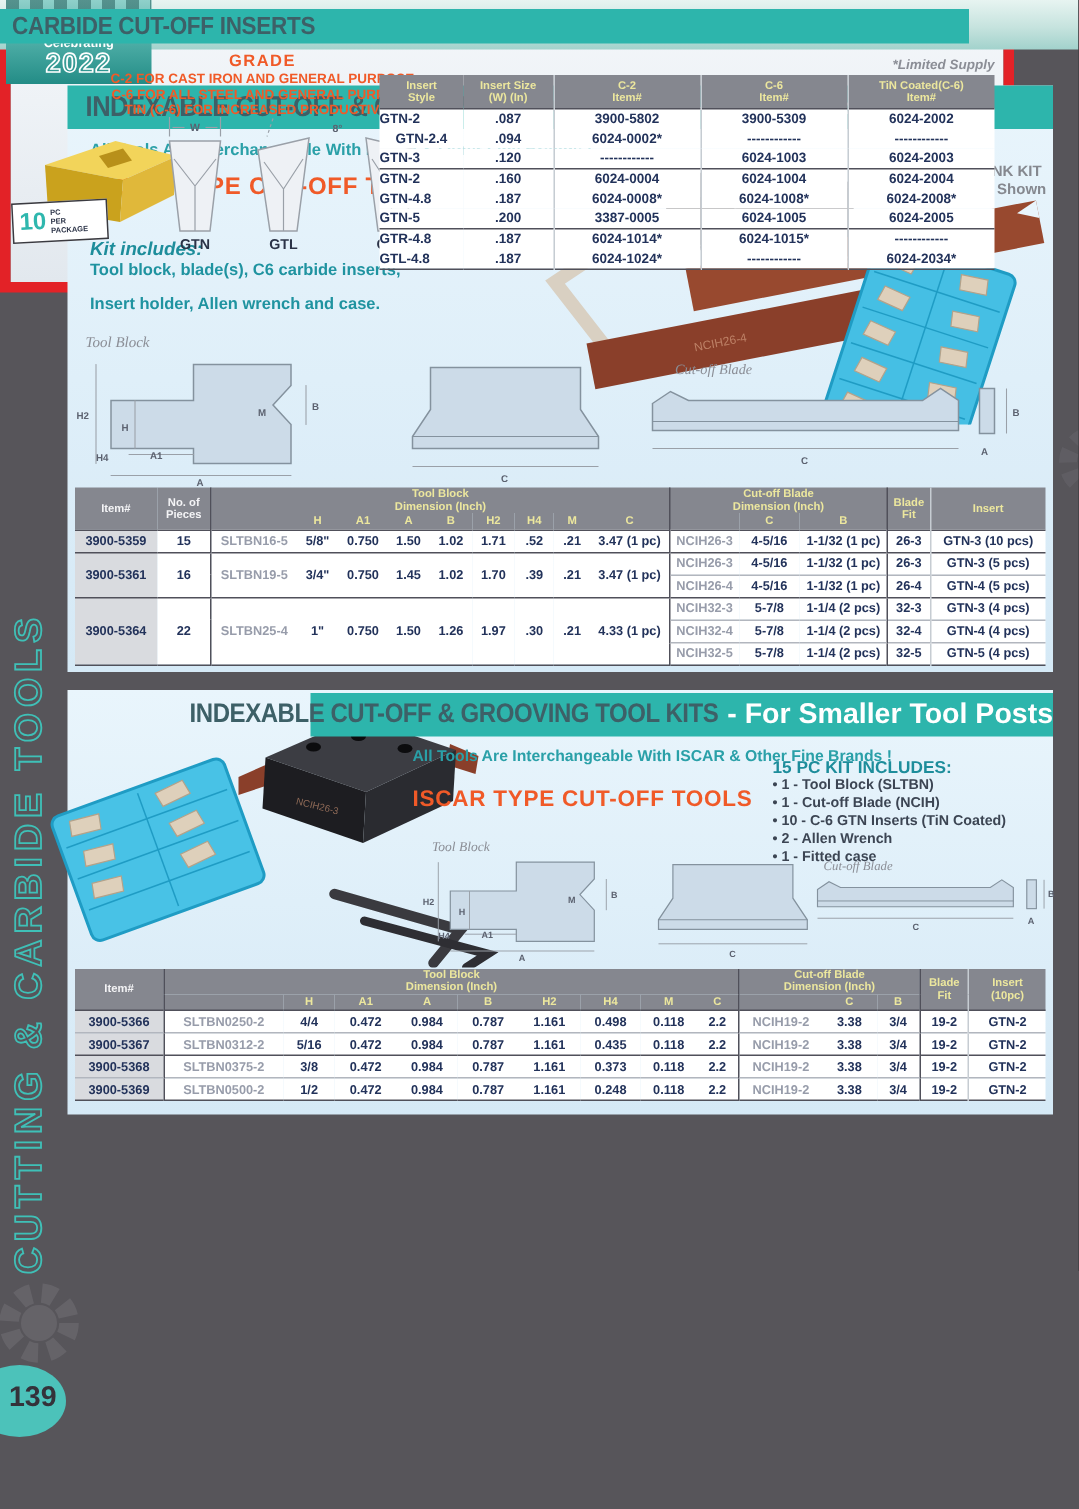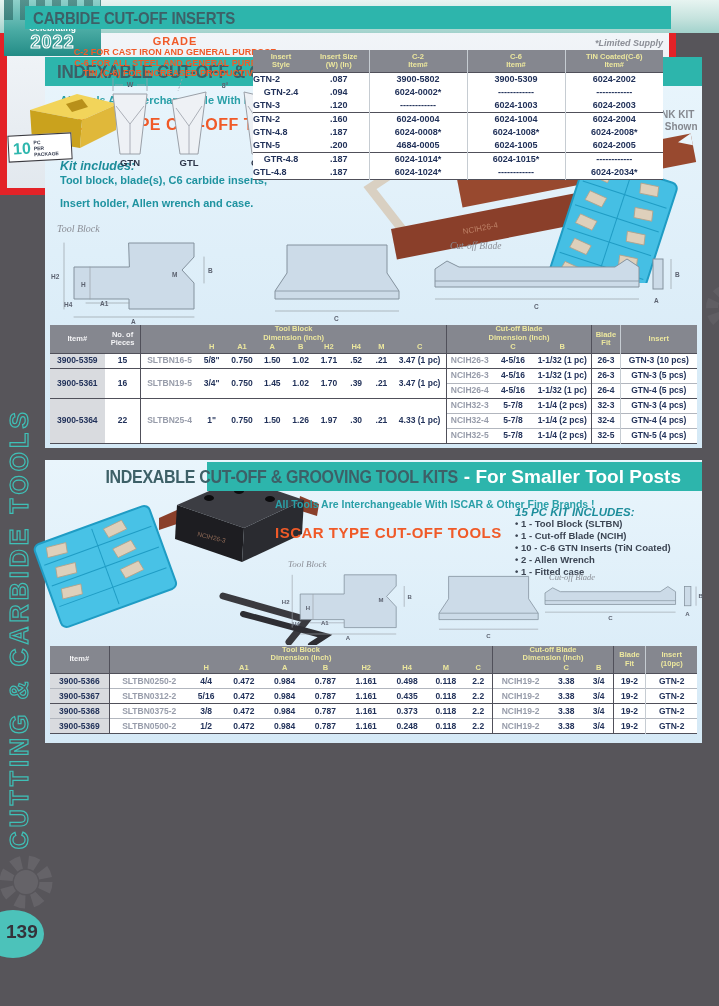--- a/index.html
+++ b/index.html
@@ -36,21 +36,21 @@
   .banner-main{font-size:17px;font-weight:bold;color:#3d6067;letter-spacing:-.3px;
     display:inline-block;transform:scaleY(1.12);transform-origin:left center;white-space:nowrap;}
   .banner-sub{font-size:14.5px;font-weight:bold;color:#fff;margin-left:6px;white-space:nowrap;}
   .abs{position:absolute;}
   .note{font-size:11px;font-weight:bold;color:#2aa0a8;}
   .subhead{font-size:16px;font-weight:bold;color:#f05a28;letter-spacing:.5px;}
   .kit-label{font-size:12.5px;font-weight:bold;font-style:italic;color:#1d8d9b;}
   .kit-line{font-size:11px;font-weight:bold;color:#1f93a0;line-height:13.5px;text-align:center;}
   .shank{font-size:10px;font-weight:bold;color:#85888f;line-height:12px;white-space:nowrap;}
   .dgm-label{font-size:10px;font-style:italic;color:#8b8e96;font-family:"Liberation Serif",serif;}
-  .kit2-title{font-size:11.5px;font-weight:bold;font-style:italic;color:#1d8d9b;}
+  .kit2-title{font-size:11.5px;font-weight:bold;color:#1d8d9b;}
   .kit2-item{font-size:9.5px;font-weight:bold;color:#3c4553;line-height:12px;}
   .kit2-item::before{content:"•  ";}
   
   .tbl{border-collapse:collapse;table-layout:fixed;width:100%;border-bottom:1.5px solid #50505a;}
   .tbl th{background:#85878f;font-size:7.5px;font-weight:bold;padding:0;line-height:1.1;vertical-align:middle;}
   .tbl td{background:#fff;color:#22325a;font-size:8.5px;font-weight:bold;text-align:center;
     padding:0;height:14px;line-height:1;vertical-align:middle;}
   .yellow{color:#ece79e;}.white{color:#f4f4f6;}
   .itembg{background:#d9dbdf !important;}
   .codetx{color:#979caa !important;}
@@ -360,21 +360,21 @@
         <polygon points="217,58 277,30 275,64 215,92" fill="#2a2b30"></polygon>
         <ellipse cx="182" cy="28" rx="5" ry="3" fill="#0c0c0e"></ellipse>
         <ellipse cx="212" cy="21" rx="5" ry="3" fill="#0c0c0e"></ellipse>
         <ellipse cx="243" cy="29" rx="5" ry="3" fill="#0c0c0e"></ellipse>
         <text x="170" y="66" font-size="6.5" fill="#8f6a57" transform="rotate(14 170 66)">NCIH26-3</text>
       </g>
       <path d="M196,126 L280,150 L262,172" stroke="#3a3a3f" stroke-width="7" fill="none" stroke-linecap="round"></path>
       <path d="M216,144 L298,166 L284,175" stroke="#2e2e33" stroke-width="6" fill="none" stroke-linecap="round"></path>
     </svg>
 
-    <div class="banner abs" style="left:162px;top:2px;width:495px;height:29px;justify-content:flex-end;padding-right:21px;">
+    <div class="banner abs" style="left:162px;top:2px;width:495px;height:29px;justify-content:flex-end;padding-right:0;">
       <span class="banner-main" style="font-size:16px;">INDEXABLE CUT-OFF &amp; GROOVING TOOL KITS</span>
       <span class="banner-sub" style="font-size:19px;">- For Smaller Tool Posts</span>
     </div>
     <div class="note abs" style="left:230px;top:38px;font-size:10.5px;">All Tools Are Interchangeable With ISCAR &amp; Other Fine Brands !</div>
     <div class="subhead abs" style="left:230px;top:64px;font-size:15px;">ISCAR TYPE CUT-OFF TOOLS</div>
 
     <div class="abs" style="left:470px;top:46px;width:190px;">
       <div class="kit2-title">15 PC KIT INCLUDES:</div>
       <div class="kit2-item">1 - Tool Block (SLTBN)</div>
       <div class="kit2-item">1 - Cut-off Blade (NCIH)</div>
@@ -546,21 +546,21 @@
             <td>3/4</td>
             <td class="vd">19-2</td>
             <td class="vl">GTN-2</td>
           </tr>
         </tbody>
       </table>
     </div>
   </section>
 
   <section id="s3">
-    <div class="banner abs" style="left:25px;top:6px;width:646px;height:23px;padding-left:8px;">
+    <div class="banner abs" style="left:0;top:6px;width:646px;height:23px;padding-left:8px;">
       <span class="banner3-title">CARBIDE CUT-OFF INSERTS</span>
     </div>
 
     <div class="abs" style="left:10px;top:35px;width:330px;">
       <div class="grade-title">GRADE</div>
       <div class="grade-line">C-2 FOR CAST IRON AND GENERAL PURPOSE</div>
       <div class="grade-line">C-6 FOR ALL STEEL AND GENERAL PURPOSE</div>
       <div class="grade-line">TIN (C-6) FOR INCREASED PRODUCTIVITY</div>
     </div>
 
@@ -676,26 +676,26 @@
           <tr>
             <td style="text-align:left">GTN-4.8</td>
             <td>.187</td>
             <td class="vl">6024-0008*</td>
             <td class="vl">6024-1008*</td>
             <td class="vl">6024-2008*</td>
           </tr>
           <tr>
             <td style="text-align:left">GTN-5</td>
             <td>.200</td>
-            <td class="vl">4684-0005</td>
+            <td class="vl">3387-0005</td>
             <td class="vl">6024-1005</td>
             <td class="vl">6024-2005</td>
           </tr>
           <tr class="grp">
-            <td style="text-align:center">GTR-4.8</td>
+            <td style="text-align:left">GTR-4.8</td>
             <td>.187</td>
             <td class="vl">6024-1014*</td>
             <td class="vl">6024-1015*</td>
             <td class="vl">------------</td>
           </tr>
           <tr>
             <td style="text-align:left">GTL-4.8</td>
             <td>.187</td>
             <td class="vl">6024-1024*</td>
             <td class="vl">------------</td>

